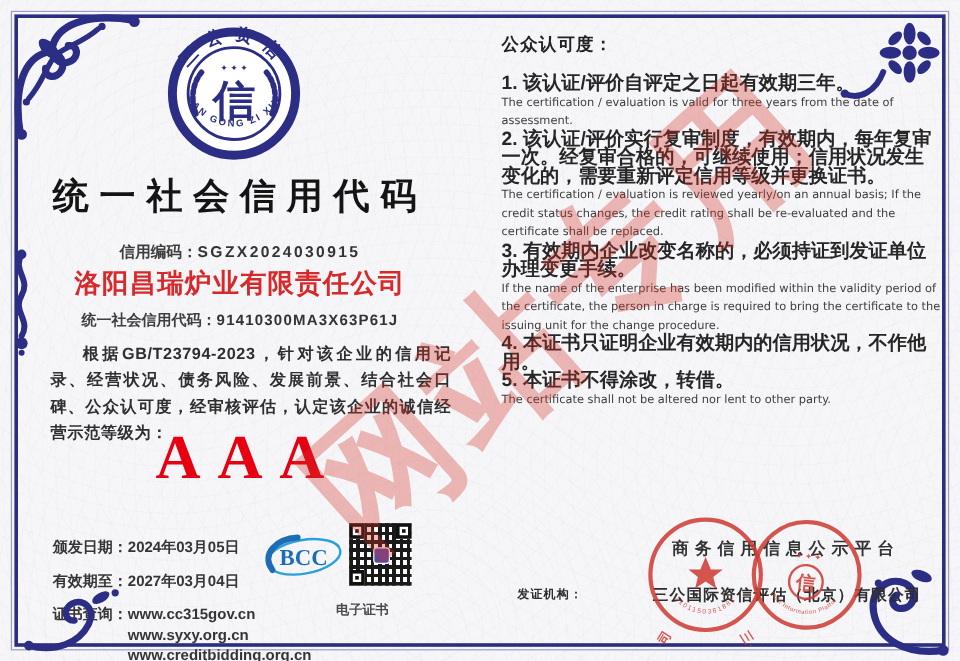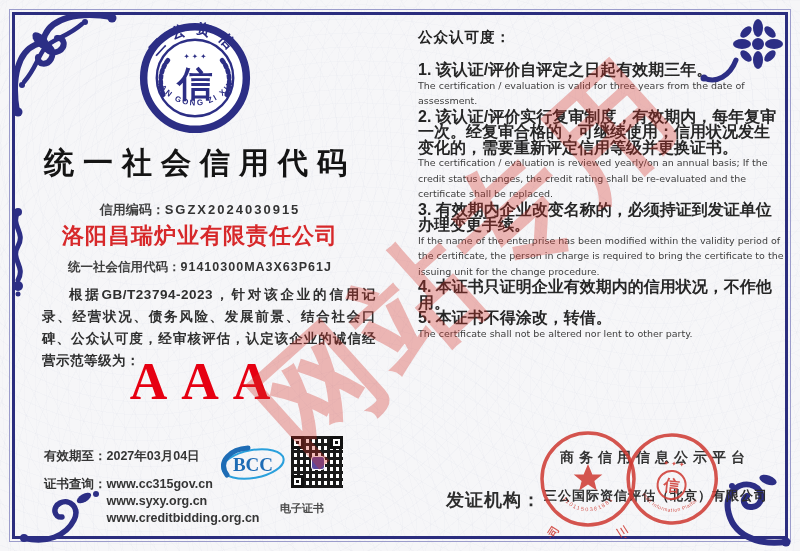--- a/index.html
+++ b/index.html
@@ -41,21 +41,21 @@
   .qr .finder::after{content:"";position:absolute;inset:2px;background:#111;}
   .qr .f1{left:0;top:0}.qr .f2{right:0;top:0}.qr .f3{left:0;bottom:0}
   .qr .center-dot{position:absolute;left:20px;top:20px;width:12px;height:12px;border-radius:3px;
     background:#5b4a9e;border:1px solid #fff;}
   .qr-caption{left:274px;top:501px;width:56px;}
   
   .instr-head{left:418px;top:28px;font-size:14.5px;font-weight:bold;color:#222;letter-spacing:1px;}
   .instr{left:418px;top:62px;width:366px;}
   .instr .zh{font-size:16px;font-weight:bold;color:#262626;line-height:15.5px;margin:0;}
   .instr .en{font-size:9.5px;color:#3d3d3d;line-height:15.5px;margin:0;font-family:"DejaVu Sans",sans-serif;}
-  .issuer-label{left:431px;top:488px;font-size:18px;font-weight:bold;color:#2d2d2d;letter-spacing:1px;margin-left:15px;}
+  .issuer-label{left:431px;top:488px;font-size:10px;font-weight:bold;color:#2d2d2d;letter-spacing:1px;}
   .issuer-l1{left:540px;top:449px;width:230px;text-align:center;font-size:14px;font-weight:bold;
     color:#333;letter-spacing:5px;z-index:3;}
   .issuer-l2{left:536px;top:487px;width:240px;text-align:center;font-size:13px;font-weight:bold;
     color:#2d2d2d;letter-spacing:1px;z-index:3;}
   .seal{z-index:7;opacity:.86;}
   .seal-left{left:537px;top:426px;width:102px;height:112px;}
   .seal-right{left:622px;top:428px;width:100px;height:106px;transform:rotate(6deg);}
   .watermark{left:167px;top:178px;width:600px;height:160px;line-height:160px;text-align:center;
     font-size:122px;font-weight:bold;color:rgba(213,48,40,.33);letter-spacing:8px;
     transform:rotate(-42deg);transform-origin:center;z-index:6;pointer-events:none;white-space:nowrap;}
@@ -150,20 +150,23 @@
   <div class="abs uscc-line">
     <span>统一社会信用代码：</span><span class="val">91410300MA3X63P61J</span>
   </div>
 
   <div class="abs para">根据GB/T23794-2023，针对该企业的信用记录、经营状况、债务风险、发展前景、结合社会口碑、公众认可度，经审核评估，认定该企业的诚信经营示范等级为：</div>
 
   <div class="abs grade">AAA</div>
 
   <div class="abs meta">
     <div class="row">
+      <span>颁发日期：</span><span>2024年03月05日</span>
+    </div>
+    <div class="row">
       <span>有效期至：</span><span>2027年03月04日</span>
     </div>
     <div class="row">
       <span style="vertical-align:top">证书查询：</span><span class="urls"><span>www.cc315gov.cn</span><span>www.syxy.org.cn</span><span>www.creditbidding.org.cn</span></span>
     </div>
   </div>
 
   <svg class="abs bcc" viewBox="0 0 70 40">
     <ellipse cx="35" cy="20" rx="31" ry="14" transform="rotate(-10 35 20)" stroke="#2aa0dc" stroke-width="2" fill="none"></ellipse>
     <path d="M9,31 C-1,17 13,5 30,4" stroke="#1e6cb5" stroke-width="5" fill="none" stroke-linecap="round"></path>

